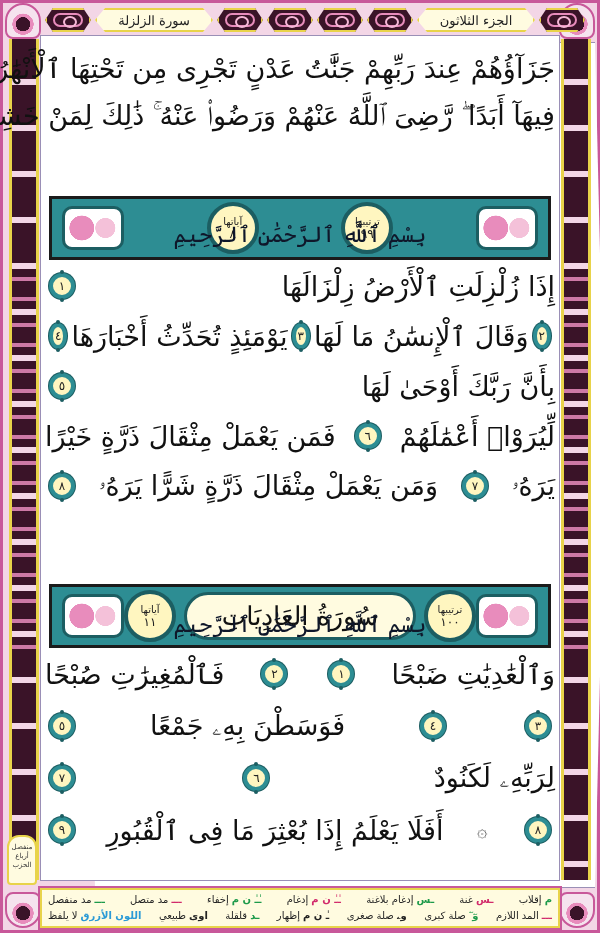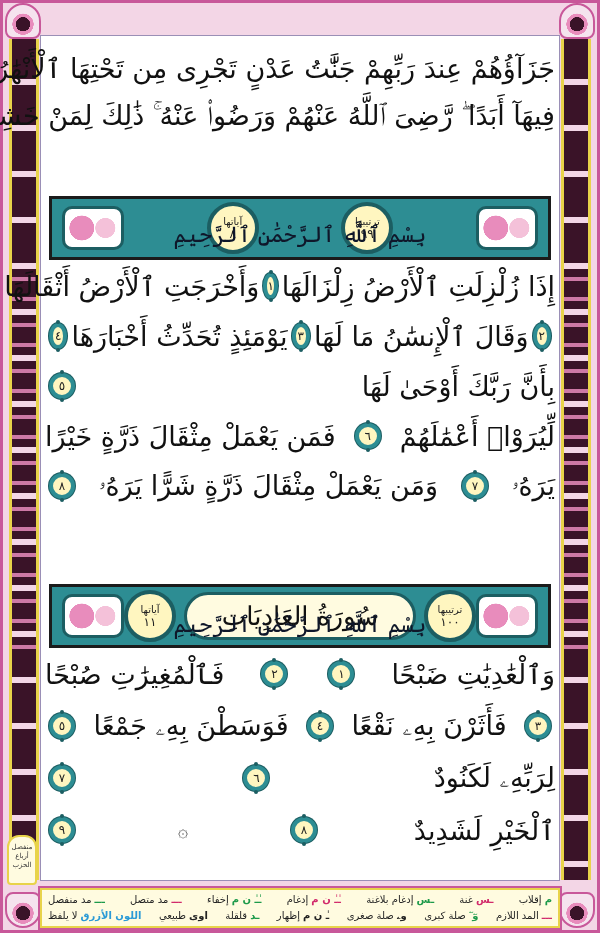--- a/index.html
+++ b/index.html
@@ -157,20 +157,43 @@
 </style>
 </head>
 <body>
 
 <div class="frame">
   <div class="corner-orn left"></div>
   <div class="corner-orn right"></div>
   <div class="corner-orn bl"></div>
   <div class="corner-orn br"></div>
 
+  <div class="hdr-row" style="direction:ltr">
+    <div class="hdr-tile" style="width:46px">
+        <span class="knot"></span>
+      </div>
+    <div class="hdr-label" style="flex:0 0 118px">سورة الزلزلة</div>
+    <div class="hdr-tile" style="width:46px">
+        <span class="knot"></span>
+      </div>
+    <div class="hdr-tile" style="width:46px">
+        <span class="knot"></span>
+      </div>
+    <div class="hdr-label page">٥٩٩</div>
+    <div class="hdr-tile" style="width:46px">
+        <span class="knot"></span>
+      </div>
+    <div class="hdr-tile" style="width:46px">
+        <span class="knot"></span>
+      </div>
+    <div class="hdr-label" style="flex:0 0 118px">الجزء الثلاثون</div>
+    <div class="hdr-tile" style="width:46px">
+        <span class="knot"></span>
+      </div>
+  </div>
 
   <div class="side-col left"></div>
   <div class="side-col right"></div>
   <div class="hizb-marker">منفصل أرباع الحزب</div>
 </div>
 
 <div class="page">
 
   <div class="qline" style="top:8px">
     <span class="seg">جَزَآؤُهُمْ عِندَ رَبِّهِمْ جَنَّٰتُ عَدْنٍ تَجْرِى مِن تَحْتِهَا ٱلْأَنْهَٰرُ خَٰلِدِينَ</span>
@@ -192,21 +215,20 @@
       <span class="n">٩٩</span>
     </div>
     <div class="banner-orn"></div>
   </div>
 
   <div class="bismillah" style="top:186px">بِسْمِ ٱللَّهِ ٱلرَّحْمَٰنِ ٱلرَّحِيمِ</div>
 
   <div class="qline" style="top:226px">
     <span class="seg">إِذَا زُلْزِلَتِ ٱلْأَرْضُ زِلْزَالَهَا</span>
     <span class="ayah-mark">١</span>
-    <span class="seg">وَأَخْرَجَتِ ٱلْأَرْضُ أَثْقَالَهَا</span>
   </div>
   <div class="qline" style="top:276px">
     <span class="ayah-mark">٢</span>
     <span class="seg">وَقَالَ ٱلْإِنسَٰنُ مَا لَهَا</span>
     <span class="ayah-mark">٣</span>
     <span class="seg">يَوْمَئِذٍ تُحَدِّثُ أَخْبَارَهَا</span>
     <span class="ayah-mark">٤</span>
   </div>
   <div class="qline" style="top:326px">
     <span class="seg">بِأَنَّ رَبَّكَ أَوْحَىٰ لَهَا</span>
@@ -241,34 +263,33 @@
   <div class="bismillah" style="top:576px">بِسْمِ ٱللَّهِ ٱلرَّحْمَٰنِ ٱلرَّحِيمِ</div>
 
   <div class="qline" style="top:614px">
     <span class="seg">وَٱلْعَٰدِيَٰتِ ضَبْحًا</span>
     <span class="ayah-mark">١</span>
     <span class="ayah-mark">٢</span>
     <span class="seg">فَٱلْمُغِيرَٰتِ صُبْحًا</span>
   </div>
   <div class="qline" style="top:666px">
     <span class="ayah-mark">٣</span>
-    <span class="seg">فَأَثَرْنَ بِهِۦ نَقْعًا</span>
     <span class="ayah-mark">٤</span>
     <span class="seg">فَوَسَطْنَ بِهِۦ جَمْعًا</span>
     <span class="ayah-mark">٥</span>
   </div>
   <div class="qline" style="top:718px">
     <span class="seg">لِرَبِّهِۦ لَكَنُودٌ</span>
     <span class="ayah-mark">٦</span>
     <span class="ayah-mark">٧</span>
   </div>
   <div class="qline" style="top:770px">
-    <span class="seg">ٱلْخَيْرِ لَشَدِيدٌ</span>
     <span class="ayah-mark">٨</span>
     <span class="sajda-star">۞</span>
+    <span class="seg">أَفَلَا يَعْلَمُ إِذَا بُعْثِرَ مَا فِى ٱلْقُبُورِ</span>
     <span class="ayah-mark">٩</span>
   </div>
 </div>
 
 <div class="legend">
   <div class="legend-row">
     <span class="legend-item">
         <span class="sym" style="color:#1d9a4a">م</span>
         <span>إقلاب</span>
       </span>

